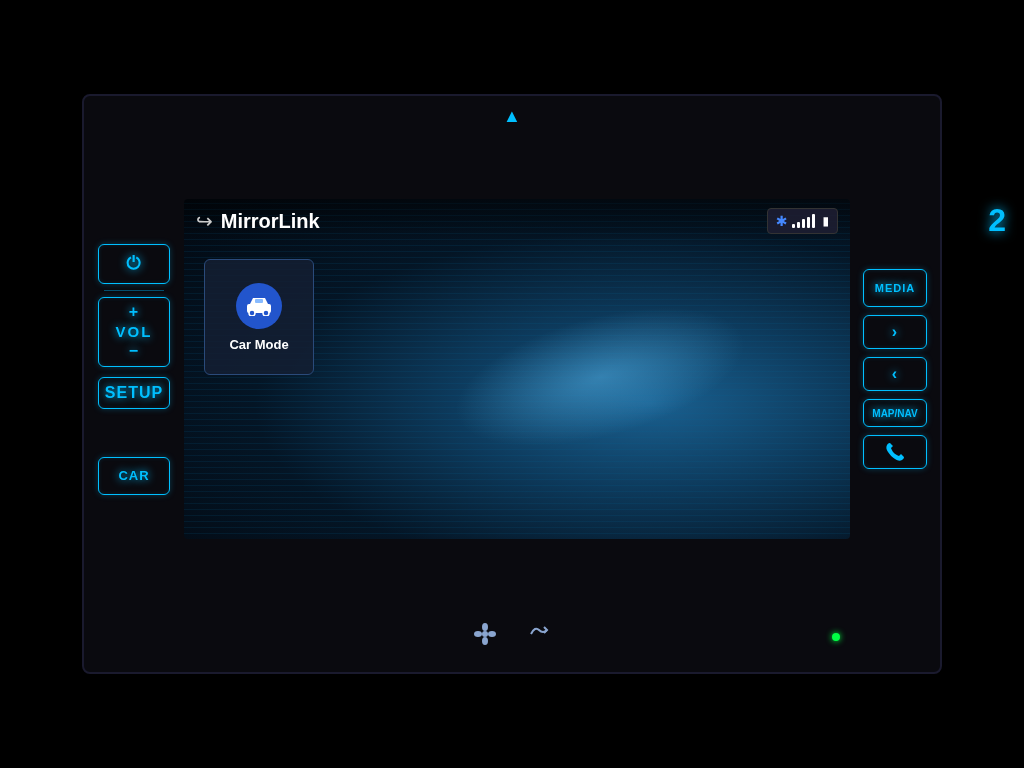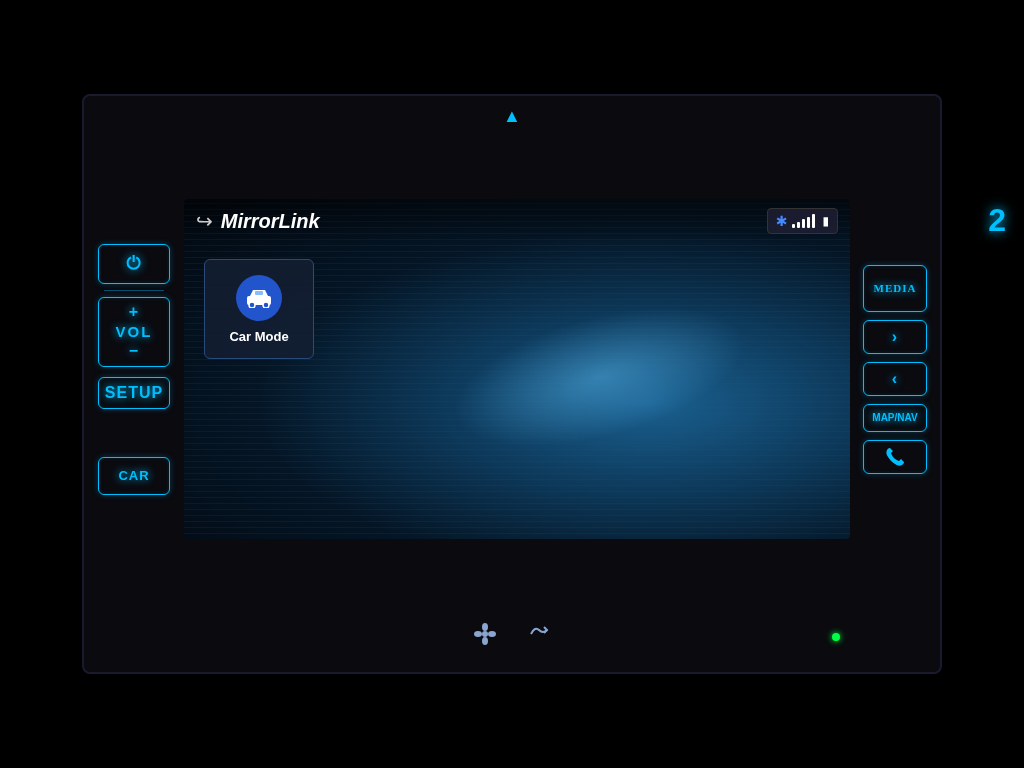--- a/index.html
+++ b/index.html
@@ -179,21 +179,20 @@
       font-size: 20px;
       margin-right: 8px;
       transform: scaleX(-1);
       display: inline-block;
     }
 
     .mirrorlink-title {
       color: #fff;
       font-size: 20px;
       font-weight: bold;
-      font-style: italic;
     }
 
     .status-bar {
       margin-left: auto;
       background: rgba(30,30,50,0.85);
       border: 1px solid #333;
       border-radius: 4px;
       padding: 4px 8px;
       display: flex;
       align-items: center;
@@ -223,21 +222,21 @@
       font-size: 12px;
       margin-left: 2px;
     }
 
     
     .car-mode-tile {
       position: absolute;
       top: 60px;
       left: 20px;
       width: 110px;
-      height: 100px;
+      height: 116px;
       background: rgba(20,30,50,0.85);
       border: 1.5px solid #2a4a7a;
       border-radius: 6px;
       display: flex;
       flex-direction: column;
       align-items: center;
       justify-content: center;
       gap: 8px;
       cursor: pointer;
       z-index: 10;
@@ -283,21 +282,21 @@
       display: flex;
       align-items: center;
       justify-content: center;
       font-size: 12px;
       font-weight: bold;
       letter-spacing: 1px;
       text-shadow: 0 0 8px #00bfff;
       box-shadow: 0 0 6px #00bfff44, inset 0 0 4px #00bfff22;
     }
 
-    .media-btn { height: 47px; font-size: 11px; font-family: Liberation Serif, serif; }
+    .media-btn { height: 38px; font-size: 11px; }
     .next-btn { height: 34px; font-size: 16px; }
     .prev-btn { height: 34px; font-size: 16px; }
     .mapnav-btn { height: 28px; font-size: 10px; letter-spacing: 0; }
     .phone-btn { height: 34px; font-size: 16px; }
 
     
     .bottom-bar {
       width: 100%;
       height: 70px;
       display: flex;

